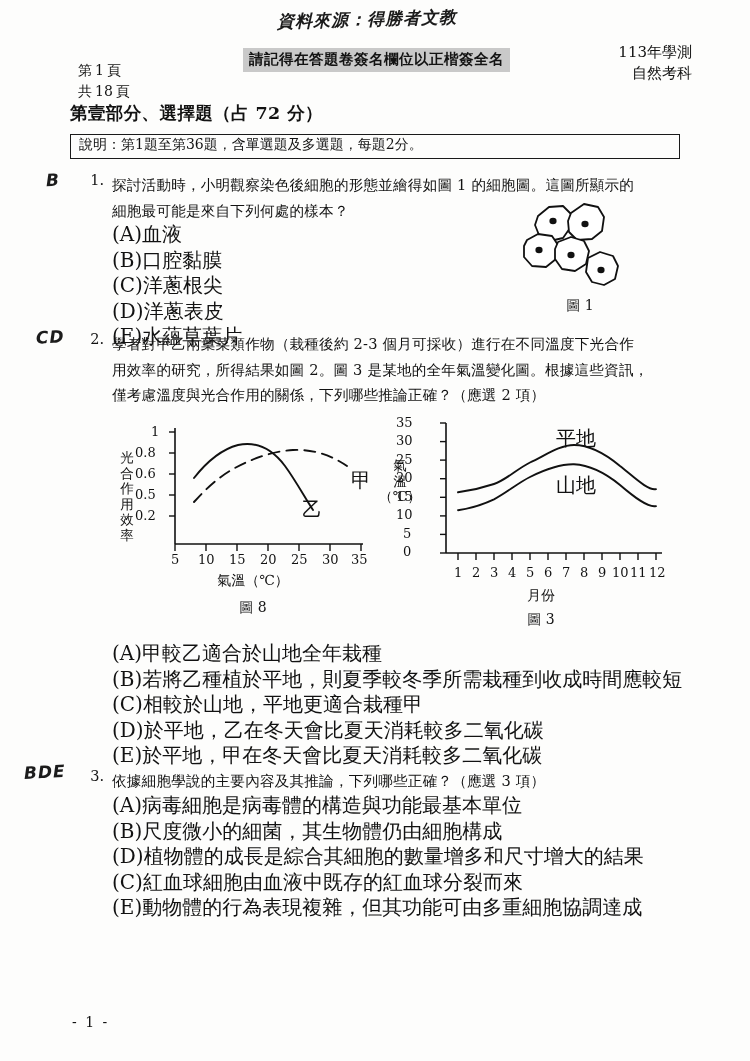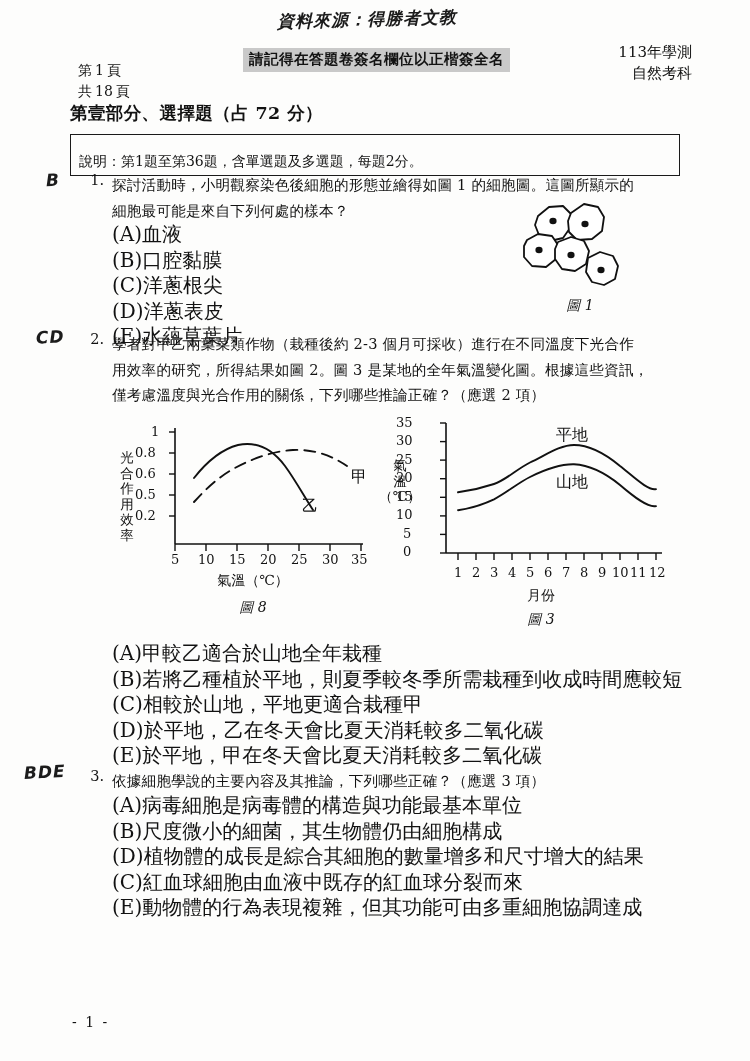--- a/index.html
+++ b/index.html
@@ -71,21 +71,21 @@
     letter-spacing: .4px;
     white-space: nowrap;
   }
   
   .instr-box {
     position: absolute;
     left: 70px; top: 134px;
     width: 610px;
     border: 1px solid #1a1a1a;
     box-sizing: border-box;
-    padding: 18px 8px 4px 8px;
+    padding: 1px 8px 4px 8px;
     font-size: 14px;
     white-space: nowrap;
   }
   
   .ans-mark {
     position: absolute;
     font-family: "DejaVu Sans", sans-serif;
     font-size: 17px;
     font-weight: 700;
     font-style: italic;
@@ -107,21 +107,20 @@
   }
   .q-body .line { display: block; white-space: nowrap; }
   .opt-list { position: absolute; font-size: 20px; line-height: 25.5px; }
   .opt-list .opt { display: block; white-space: nowrap; }
   
   .fig1-wrap { position: absolute; left: 505px; top: 198px; }
   .fig-cap {
     font-size: 14px;
     text-align: center;
     white-space: nowrap;
-    font-style: italic;
   }
   
   .chart-wrap { position: absolute; }
   .axis-label-v {
     position: absolute;
     font-size: 13.5px;
     line-height: 15.5px;
     width: 18px;
     text-align: center;
   }
@@ -133,21 +132,21 @@
     white-space: nowrap;
   }
   .tick-lbl {
     position: absolute;
     font-size: 13px;
     font-family: "DejaVu Serif", serif;
     white-space: nowrap;
   }
   .series-lbl {
     position: absolute;
-    font-size: 16px;
+    font-size: 20px;
     white-space: nowrap;
   }
   
   .footer {
     position: absolute;
     left: 72px; top: 1014px;
     font-size: 14px;
     letter-spacing: 2px;
   }
   svg { display: block; }

